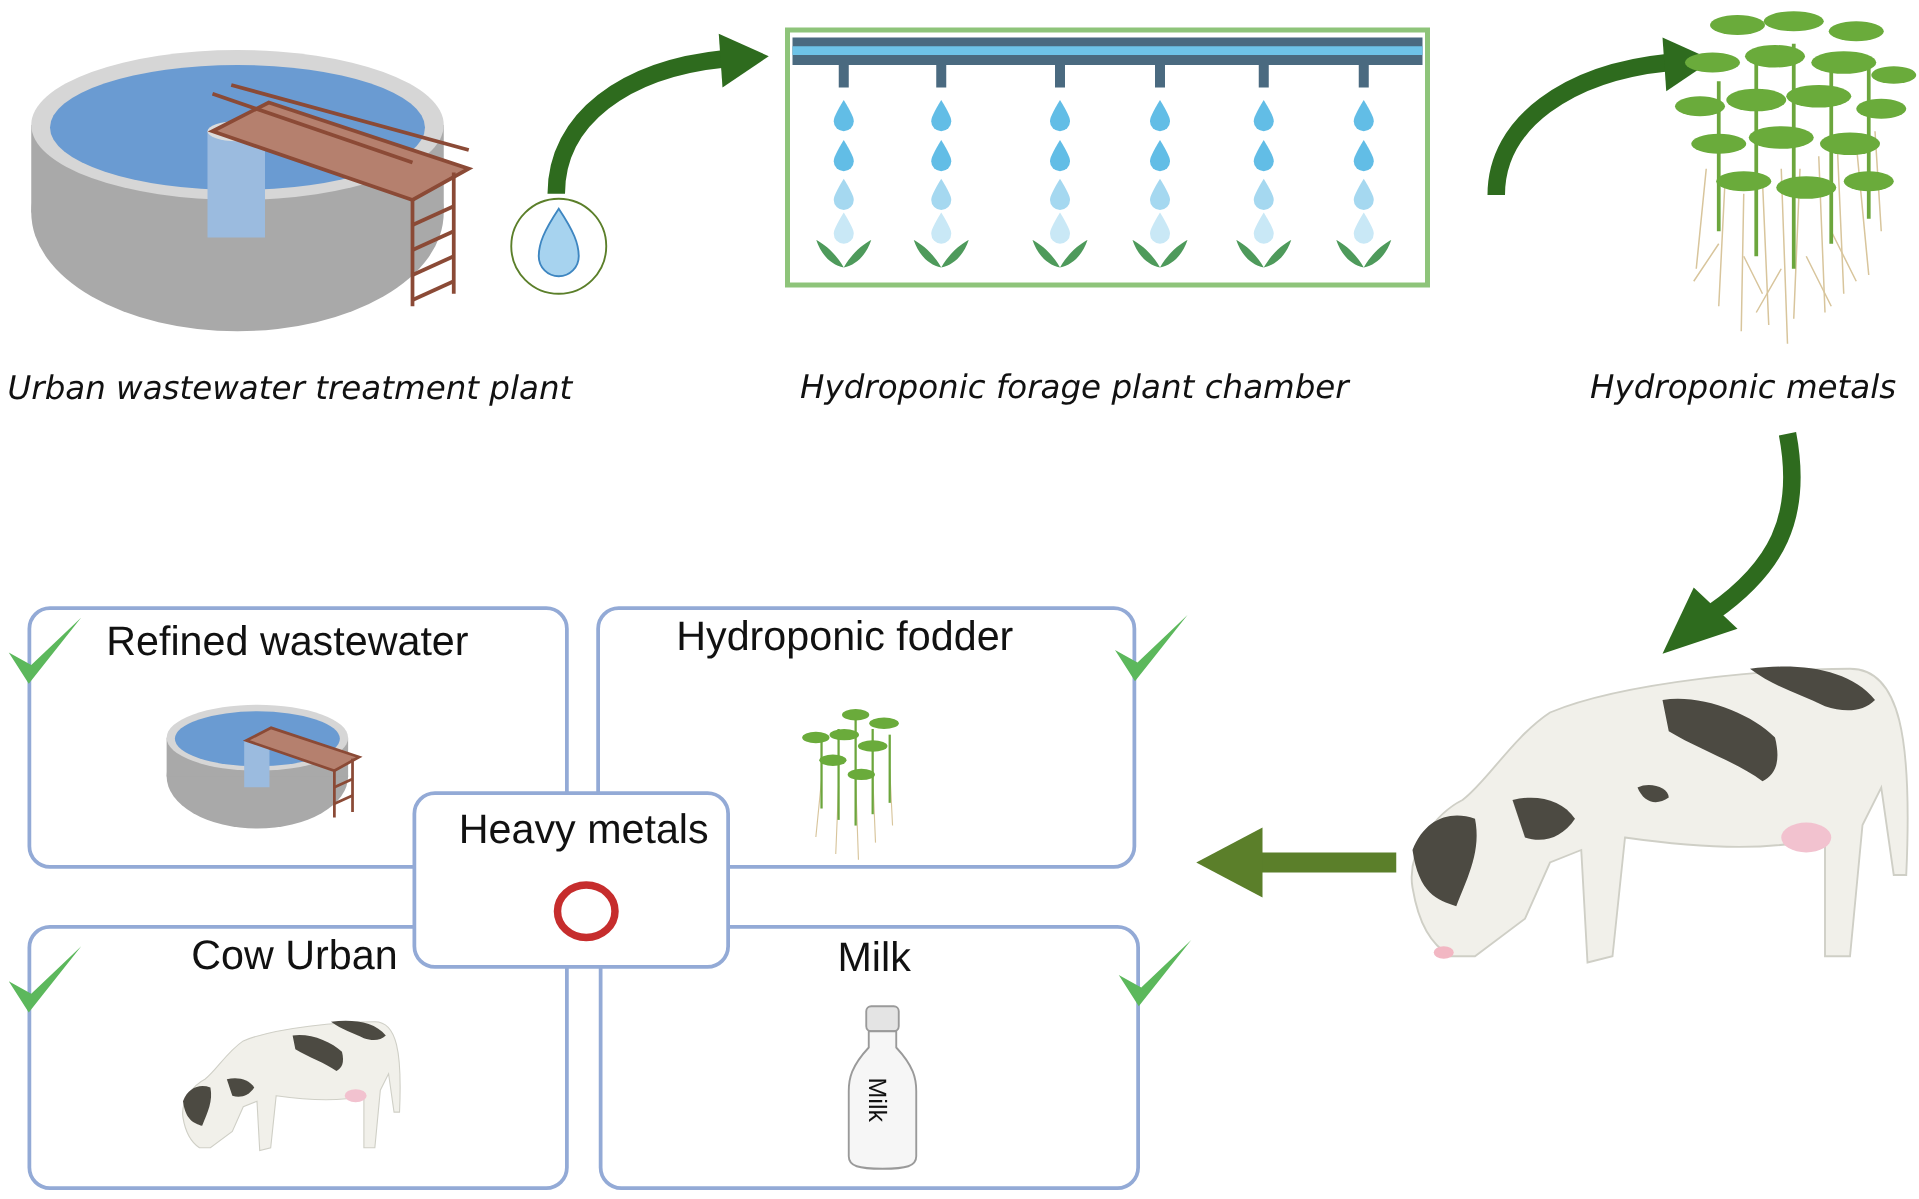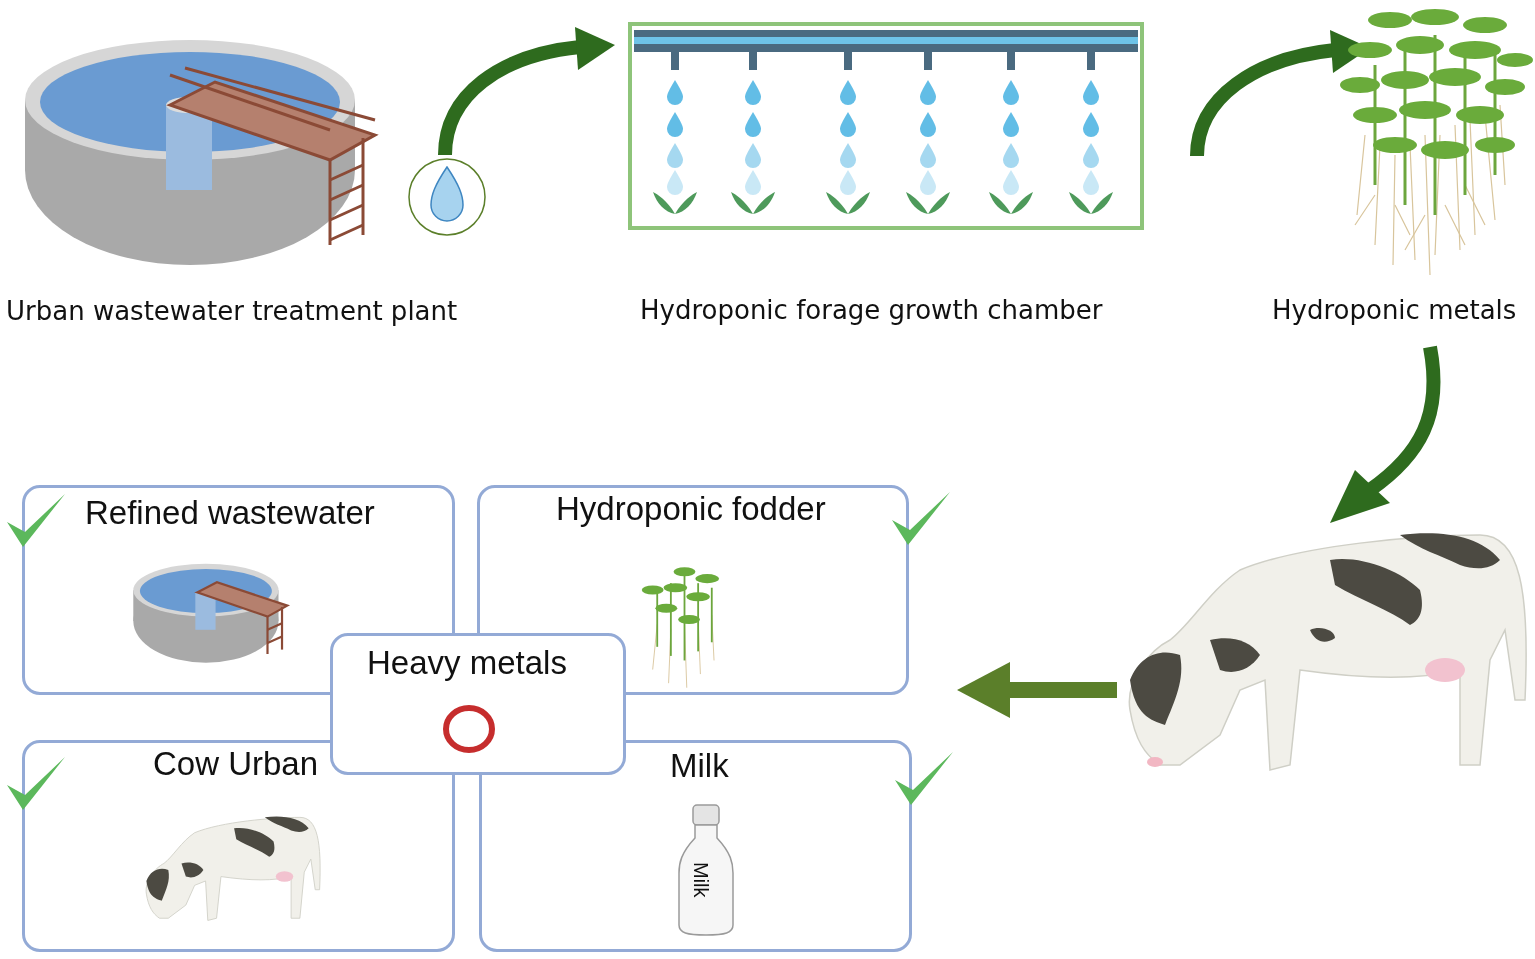--- a/index.html
+++ b/index.html
@@ -1,18 +1,18 @@
 <!DOCTYPE html>
 <html><head>
 <meta charset="utf-8">
 <style>
   html, body { margin: 0; padding: 0; background: #ffffff; }
   body { width: 1535px; height: 959px; position: relative; overflow: hidden; font-family: "Liberation Sans", sans-serif; }
   .abs { position: absolute; }
-  .caption { position: absolute; font-family: "DejaVu Sans", sans-serif; font-size: 26px; color: #111; white-space: nowrap; }
+  .caption { position: absolute; font-family: "DejaVu Sans", sans-serif; font-style: italic; font-size: 26px; color: #111; white-space: nowrap; }
   .box { position: absolute; border: 3px solid #93aad6; border-radius: 18px; background: #fff; box-sizing: border-box; }
   .box-title { position: absolute; font-family: "Liberation Sans", sans-serif; font-size: 33px; color: #111; white-space: nowrap; }
   svg { position: absolute; overflow: visible; }
 </style>
 </head>
 <body>
 
 <svg style="left:20px;top:20px;" width="370" height="250" viewBox="0 0 370 250">
   <ellipse cx="170" cy="150" rx="165" ry="95" fill="#a9a9a9"></ellipse>
   <rect x="5" y="80" width="330" height="70" fill="#a9a9a9"></rect>
@@ -89,21 +89,21 @@
       <path d="M463 148 C457 158 455 162 455 165 A8 8 0 0 0 471 165 C471 162 469 158 463 148 Z" fill="#c9e8f6"></path>
       <path d="M463 192 C455 178 445 172 441 170 C445 182 453 190 463 192 Z M463 192 C471 178 481 172 485 170 C481 182 473 190 463 192 Z" fill="#4e9a5b"></path>
     </g>
 </svg>
 
 <svg style="left:1185px;top:28px;" width="190" height="135" viewBox="0 0 190 135">
   <path d="M12 128 C12 70 70 30 150 22" fill="none" stroke="#2e6b1e" stroke-width="14"></path>
   <polygon points="145,2 185,20 148,45" fill="#2e6b1e"></polygon>
 </svg>
 
-<div class="caption" style="left:640px;top:295px;">Hydroponic forage growth chamber</div>
+<div class="caption" style="left:640px;top:295px;">Hydroponic forage plant chamber</div>
 
 <svg style="left:1335px;top:5px;" width="200" height="275" viewBox="0 0 200 275">
   <g stroke="#d8c59c" stroke-width="1.2" fill="none">
     <path d="M30 130 L22 210 M45 140 L40 240 M60 150 L58 260 M75 140 L80 255 M90 130 L95 270 M105 130 L100 250 M120 120 L125 245 M135 115 L140 230 M150 110 L160 215 M165 100 L170 180"></path>
     <path d="M40 190 L20 220 M60 200 L75 230 M90 210 L70 245 M110 200 L130 240 M130 180 L150 220"></path>
   </g>
   <g stroke="#6ca63d" stroke-width="3">
     <line x1="40" y1="60" x2="40" y2="180"></line>
       <line x1="70" y1="40" x2="70" y2="200"></line>
     <line x1="100" y1="30" x2="100" y2="210"></line>
@@ -166,21 +166,21 @@
   <polygon points="150,85 195,62 355,115 310,140" fill="#b5806e" stroke="#8b4a36" stroke-width="5"></polygon>
   <g stroke="#8b4a36" stroke-width="5">
     <line x1="310" y1="140" x2="310" y2="225"></line>
       <line x1="343" y1="118" x2="343" y2="215"></line>
     <line x1="310" y1="170" x2="343" y2="155"></line>
       <line x1="310" y1="200" x2="343" y2="185"></line>
   </g>
 </svg>
 
 <div class="box" style="left:477px;top:485px;width:432px;height:210px;">
-  <div class="box-title" style="left:76px;top:2px;">Hydroponic fodder</div>
+  <div class="box-title" style="left:61px;top:2px;">Hydroponic fodder</div>
 </div>
 <svg style="left:617px;top:565px;" width="135" height="125" viewBox="0 0 200 275">
   <g stroke="#d8c59c" stroke-width="2" fill="none">
     <path d="M40 130 L30 230 M70 140 L65 260 M100 130 L105 270 M130 120 L135 240 M160 110 L165 210"></path>
   </g>
   <g stroke="#6ca63d" stroke-width="4">
     <line x1="40" y1="60" x2="40" y2="180"></line>
       <line x1="70" y1="40" x2="70" y2="200"></line>
     <line x1="100" y1="20" x2="100" y2="210"></line>
       <line x1="130" y1="40" x2="130" y2="190"></line>
@@ -211,21 +211,21 @@
 
 <div class="box" style="left:479px;top:740px;width:433px;height:212px;">
   <div class="box-title" style="left:188px;top:4px;">Milk</div>
 </div>
 <svg style="left:675px;top:803px;" width="62" height="135" viewBox="0 0 62 135">
   <rect x="18" y="2" width="26" height="20" rx="4" fill="#e4e4e4" stroke="#9a9a9a" stroke-width="1.5"></rect>
   <path d="M20 22 L42 22 L42 35 C56 50 58 60 58 70 L58 122 C58 130 50 132 31 132 C12 132 4 130 4 122 L4 70 C4 60 6 50 20 35 Z" fill="#f6f6f6" stroke="#9a9a9a" stroke-width="1.5"></path>
 </svg>
 <div class="abs" style="left:690px;top:862px;font-size:20px;color:#111;transform:rotate(90deg);transform-origin:left top;margin-left:22px;">Milk</div>
 
-<div class="box" style="left:330px;top:633px;width:296px;height:142px;padding-left:16px;">
+<div class="box" style="left:330px;top:633px;width:254px;height:142px;padding-left:16px;">
   <div class="box-title" style="left:34px;top:8px;">Heavy metals</div>
 </div>
 <svg style="left:440px;top:703px;" width="58" height="52" viewBox="0 0 58 52">
   <ellipse cx="29" cy="26" rx="23" ry="21" fill="none" stroke="#c62d2d" stroke-width="6"></ellipse>
 </svg>
 
 <svg style="left:5px;top:492px;" width="62" height="58" viewBox="0 0 62 58">
     <path d="M2 30 L18 55 L60 2 L20 40 Z" fill="#5cb85c"></path>
   </svg>
 <svg style="left:890px;top:490px;" width="62" height="58" viewBox="0 0 62 58">

